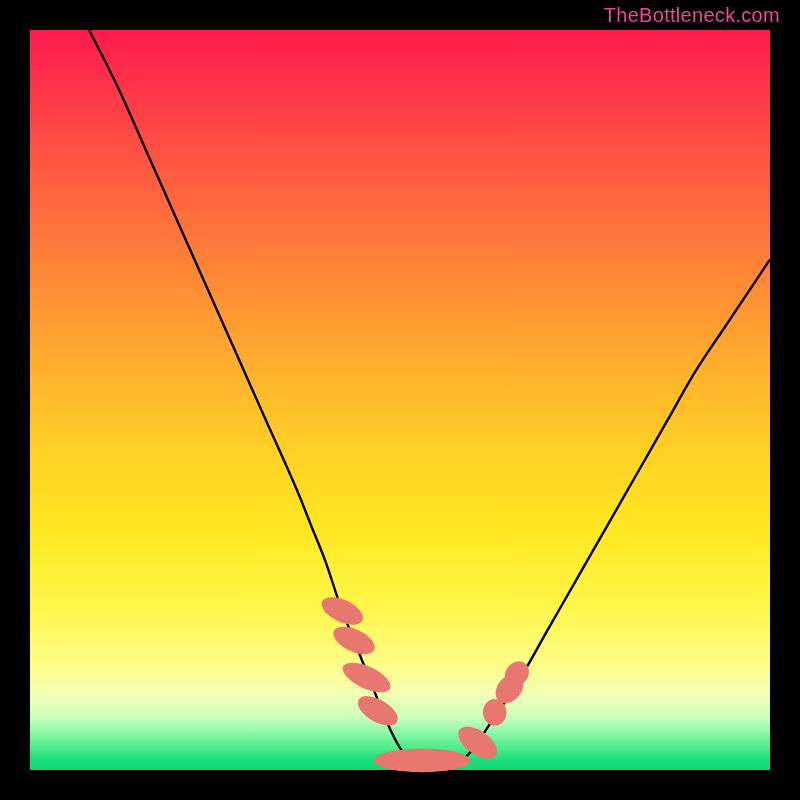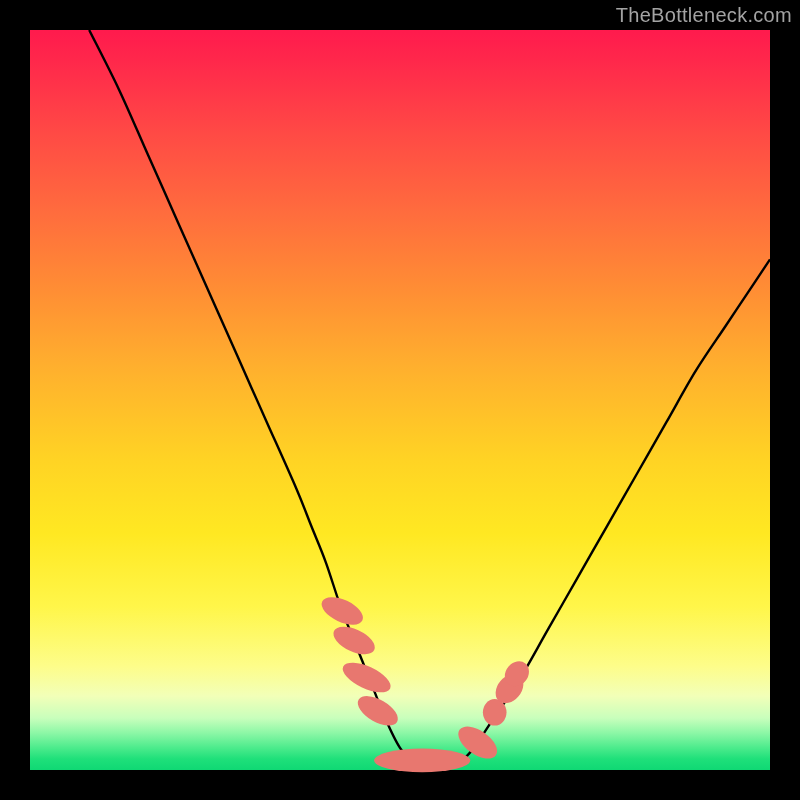--- a/index.html
+++ b/index.html
@@ -39,22 +39,22 @@
       #f2ffb8 90%,
       #c8ffbc 93%,
       #8cf7a6 95%,
       #4ceb8c 97%,
       #1fe07a 98.5%,
       #0fd874 100%);
   }
   .watermark {
     position: absolute;
     top: 4px;
-    right: 8px;
-    color: #a3a3a3;
+    right: 20px;
+    color: #ec4899;
     font-size: 20px;
     font-weight: 500;
     letter-spacing: 0.3px;
     user-select: none;
     margin-left: 36px;
   }
   svg.curve {
     position: absolute;
     top: 0;
     left: 0;

